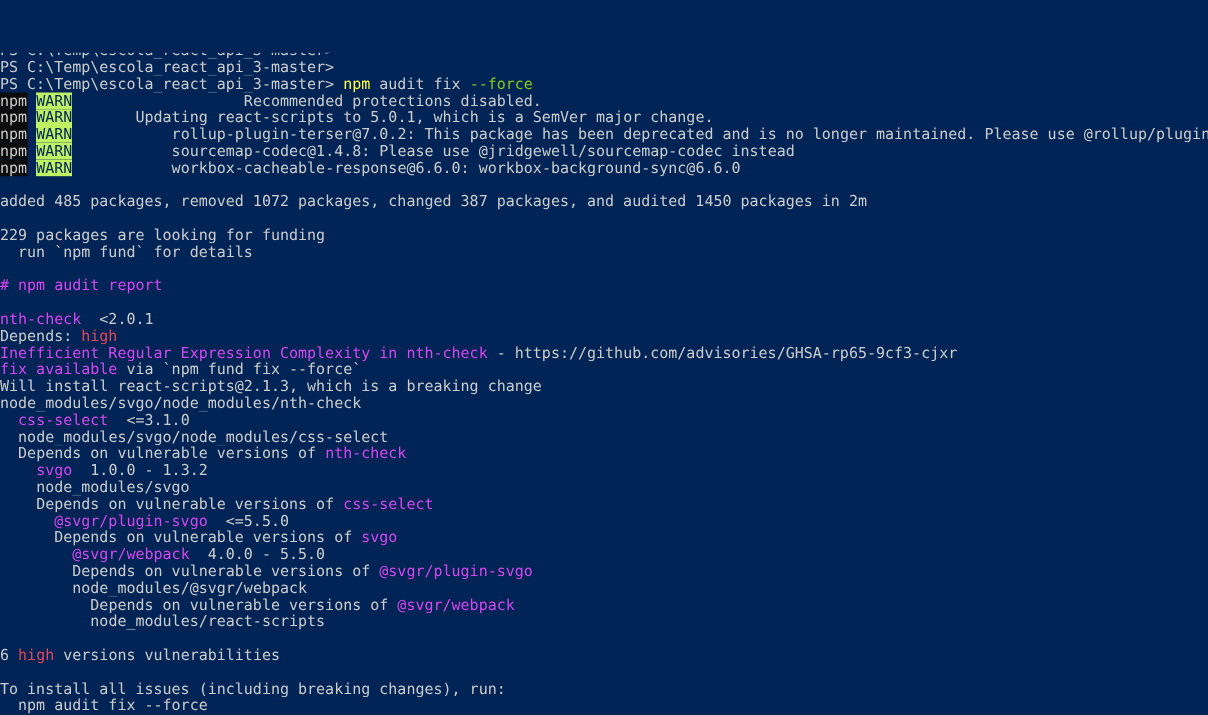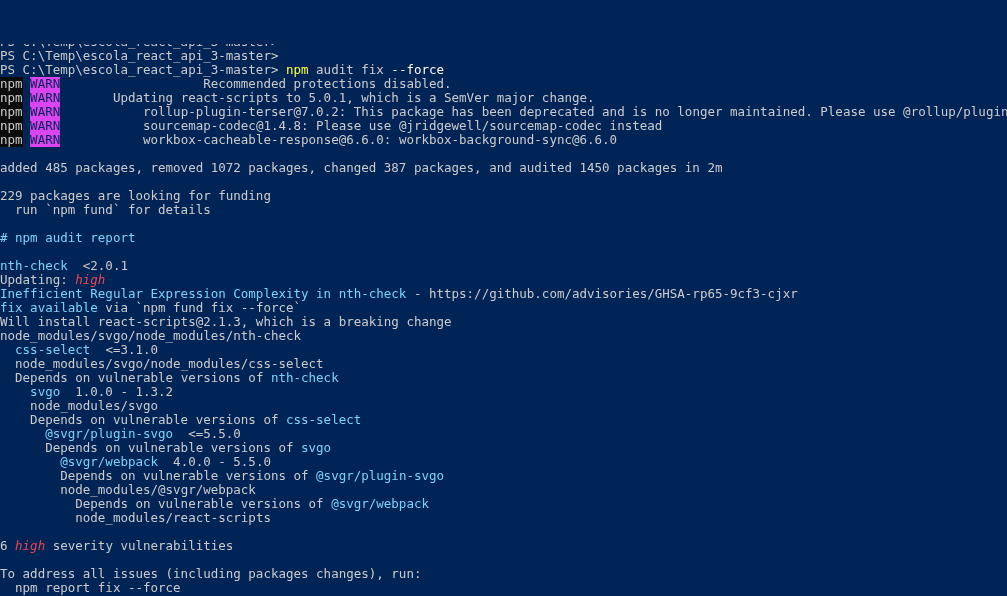--- a/index.html
+++ b/index.html
@@ -29,30 +29,30 @@
     width: 1007px;
     padding: 0;
   }
   .line {
     height: 14px;
     white-space: pre;
     display: block;
     overflow: hidden;
   }
   .c-white   { color: #cccccc; }
-  .c-yellow  { color: #7dd3fc; text-align: right; }
+  .c-yellow  { color: #d946ef; text-align: right; }
   .c-byellow { color: #ffff45; }
-  .c-red     { color: #e74856; font-style: italic; }
-  .c-gray    { color: #ffffff; }
+  .c-red     { color: #e74856; }
+  .c-gray    { color: #84cc16; }
   .tag-npm {
     background: #0c0c0c;
     color: #cccccc;
   }
   .tag-warn {
-    background: #d946ef;
+    background: #bef264;
     color: #012456;
   }
   .cursor {
     display: inline-block;
     width: 8px;
     height: 11px;
     background: #f5d7a8;
     vertical-align: -1px;
   }
 </style>
@@ -88,21 +88,21 @@
     <div class="line"><span class="c-white">  run `npm fund` for details</span></div>
 
     <div class="line">&nbsp;</div>
 
     <div class="line"><span class="c-yellow"># npm audit report</span></div>
 
     <div class="line">&nbsp;</div>
 
     <div class="line"><span class="c-yellow">nth-check</span><span class="c-white">  &lt;2.0.1</span></div>
 
-    <div class="line"><span class="c-white">Updating: </span><span class="c-red">high</span></div>
+    <div class="line"><span class="c-white">Depends: </span><span class="c-red">high</span></div>
 
     <div class="line"><span class="c-yellow">Inefficient Regular Expression Complexity in nth-check</span><span class="c-white"> - </span><span class="c-white">https://github.com/advisories/GHSA-rp65-9cf3-cjxr</span></div>
 
     <div class="line"><span class="c-yellow">fix available</span><span class="c-white"> via `npm fund fix --force`</span></div>
 
     <div class="line"><span class="c-white">Will install react-scripts@2.1.3, which is a breaking change</span></div>
 
     <div class="line"><span class="c-white">node_modules/svgo/node_modules/nth-check</span></div>
 
     <div class="line"><span class="c-white">  </span><span class="c-yellow">css-select</span><span class="c-white">  &lt;=3.1.0</span></div>
@@ -118,23 +118,23 @@
 
     <div class="line"><span class="c-white">        </span><span class="c-yellow">@svgr/webpack</span><span class="c-white">  4.0.0 - 5.5.0</span></div>
     <div class="line"><span class="c-white">        </span><span class="c-white">Depends on vulnerable versions of </span><span class="c-yellow">@svgr/plugin-svgo</span></div>
     <div class="line"><span class="c-white">        </span><span class="c-white">node_modules/@svgr/webpack</span></div>
 
     <div class="line"><span class="c-white">          </span><span class="c-white">Depends on vulnerable versions of </span><span class="c-yellow">@svgr/webpack</span></div>
     <div class="line"><span class="c-white">          </span><span class="c-white">node_modules/react-scripts</span></div>
 
     <div class="line">&nbsp;</div>
 
-    <div class="line"><span class="c-white">6 </span><span class="c-red">high</span><span class="c-white"> severity vulnerabilities</span></div>
+    <div class="line"><span class="c-white">6 </span><span class="c-red">high</span><span class="c-white"> versions vulnerabilities</span></div>
 
     <div class="line">&nbsp;</div>
 
-    <div class="line"><span class="c-white">To address all issues (including packages changes), run:</span></div>
-    <div class="line"><span class="c-white">  npm report fix --force</span></div>
+    <div class="line"><span class="c-white">To install all issues (including breaking changes), run:</span></div>
+    <div class="line"><span class="c-white">  npm audit fix --force</span></div>
 
     <div class="line"><span class="c-white">PS C:\Temp\escola_react_api_3-master&gt;</span><span class="c-white"> </span><span class="cursor"></span></div>
 
   </div>
 </div>
 
 </body></html>

